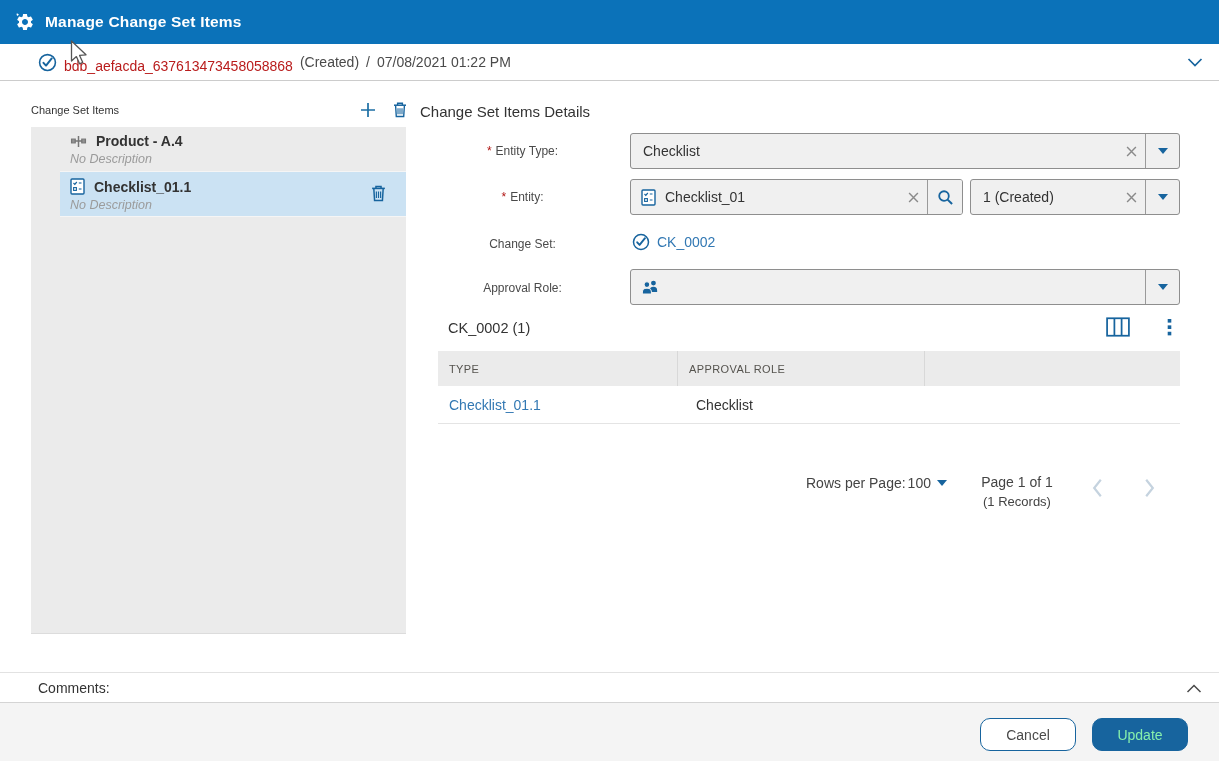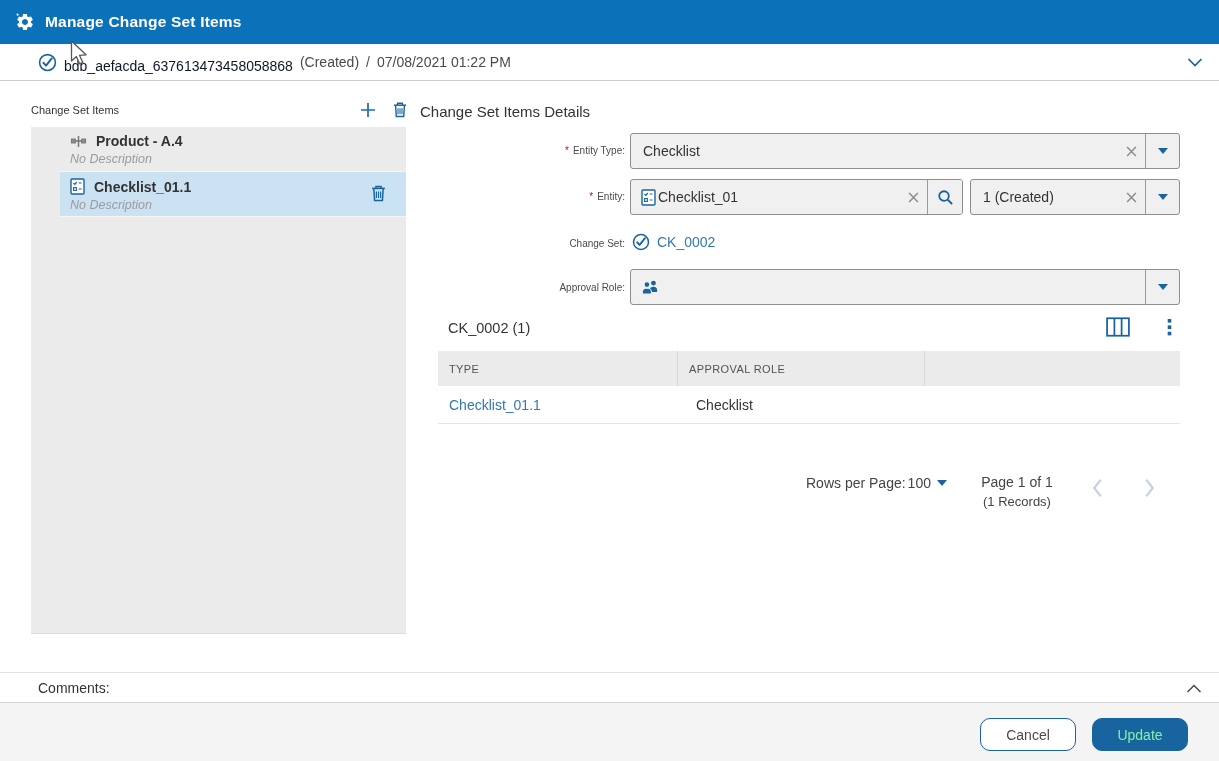--- a/index.html
+++ b/index.html
@@ -9,21 +9,21 @@
 
   
   .titlebar{position:absolute;left:0;top:0;width:100%;height:44px;background:#0b72b9;
             display:flex;align-items:center;padding-left:15px;box-sizing:border-box;gap:10px;}
   .titlebar .title{color:#fff;font-size:15.5px;font-weight:600;letter-spacing:.2px;}
 
   
   .crumbrow{position:absolute;left:0;top:44px;width:100%;height:37px;background:#fff;
             border-bottom:1px solid #cccccc;box-sizing:border-box;display:flex;align-items:center;
             padding-left:38px;gap:7px;}
-  .crumb-link{color:#0f172a;text-decoration:none;cursor:pointer;margin-top:8px;}
+  .crumb-link{color:#b91c1c;text-decoration:none;cursor:pointer;margin-top:8px;}
   .crumb-dim{color:#4a4a4a;}
   .crumb-collapse{position:absolute;right:16px;top:14px;cursor:pointer;}
 
   
   .left-head{position:absolute;left:31px;top:96px;width:377px;height:28px;
              display:flex;align-items:center;justify-content:space-between;}
   .left-head h2{margin:0;font-size:11px;font-weight:400;color:#333;}
   .left-head .actions{display:flex;align-items:center;gap:17px;padding-right:1px;}
   .icon-btn{cursor:pointer;background:none;border:none;padding:0;display:flex;align-items:center;}
 
@@ -32,29 +32,29 @@
   .list-item{position:relative;height:45px;padding:6px 10px 0 10px;box-sizing:border-box;
              border-bottom:1px solid #f5f5f5;cursor:pointer;margin-left:29px;}
   .list-item.selected{background:#cbe2f3;}
   .li-row1{display:flex;align-items:center;gap:9px;}
   .li-name{font-weight:700;font-size:14px;color:#333;}
   .li-desc{font-style:italic;color:#9b9b9b;font-size:12.5px;margin-top:3px;}
   .li-trash{position:absolute;right:20px;top:13px;}
 
   
   .details-title{position:absolute;left:420px;top:103px;font-size:15px;color:#333;}
-  .form-label{position:absolute;left:420px;width:205px;text-align:right;color:#4a4a4a;
-              font-size:10px;line-height:18px;}
+  .form-label{position:absolute;left:420px;width:205px;text-align:center;color:#4a4a4a;
+              font-size:12px;line-height:18px;}
   .req{color:#b01513;margin-right:4px;}
 
   .field{position:absolute;height:36px;background:#f0f0f0;border:1px solid #8e8e8e;border-radius:3px;
          box-sizing:border-box;display:flex;align-items:center;overflow:hidden;}
   .field .fval{flex:1;padding-left:12px;color:#333;white-space:nowrap;}
   .field .ficon{margin-left:10px;}
-  .field .ficon + .fval{padding-left:2px;}
+  .field .ficon + .fval{padding-left:9px;}
   .clear-btn{width:28px;display:flex;justify-content:center;align-items:center;cursor:pointer;align-self:stretch;}
   .ddzone{width:33px;align-self:stretch;border-left:1px solid #9a9a9a;display:flex;align-items:center;
           justify-content:center;cursor:pointer;}
   .tri{width:0;height:0;border-left:5px solid transparent;border-right:5px solid transparent;
        border-top:6px solid #17649e;}
   .searchzone{width:34px;align-self:stretch;border-left:1px solid #9a9a9a;display:flex;align-items:center;
               justify-content:center;cursor:pointer;background:#f0f0f0;}
 
   .changeset-val{position:absolute;left:632px;top:233px;display:flex;align-items:center;gap:7px;}
   .changeset-val a{color:#3278b3;text-decoration:none;cursor:pointer;}

